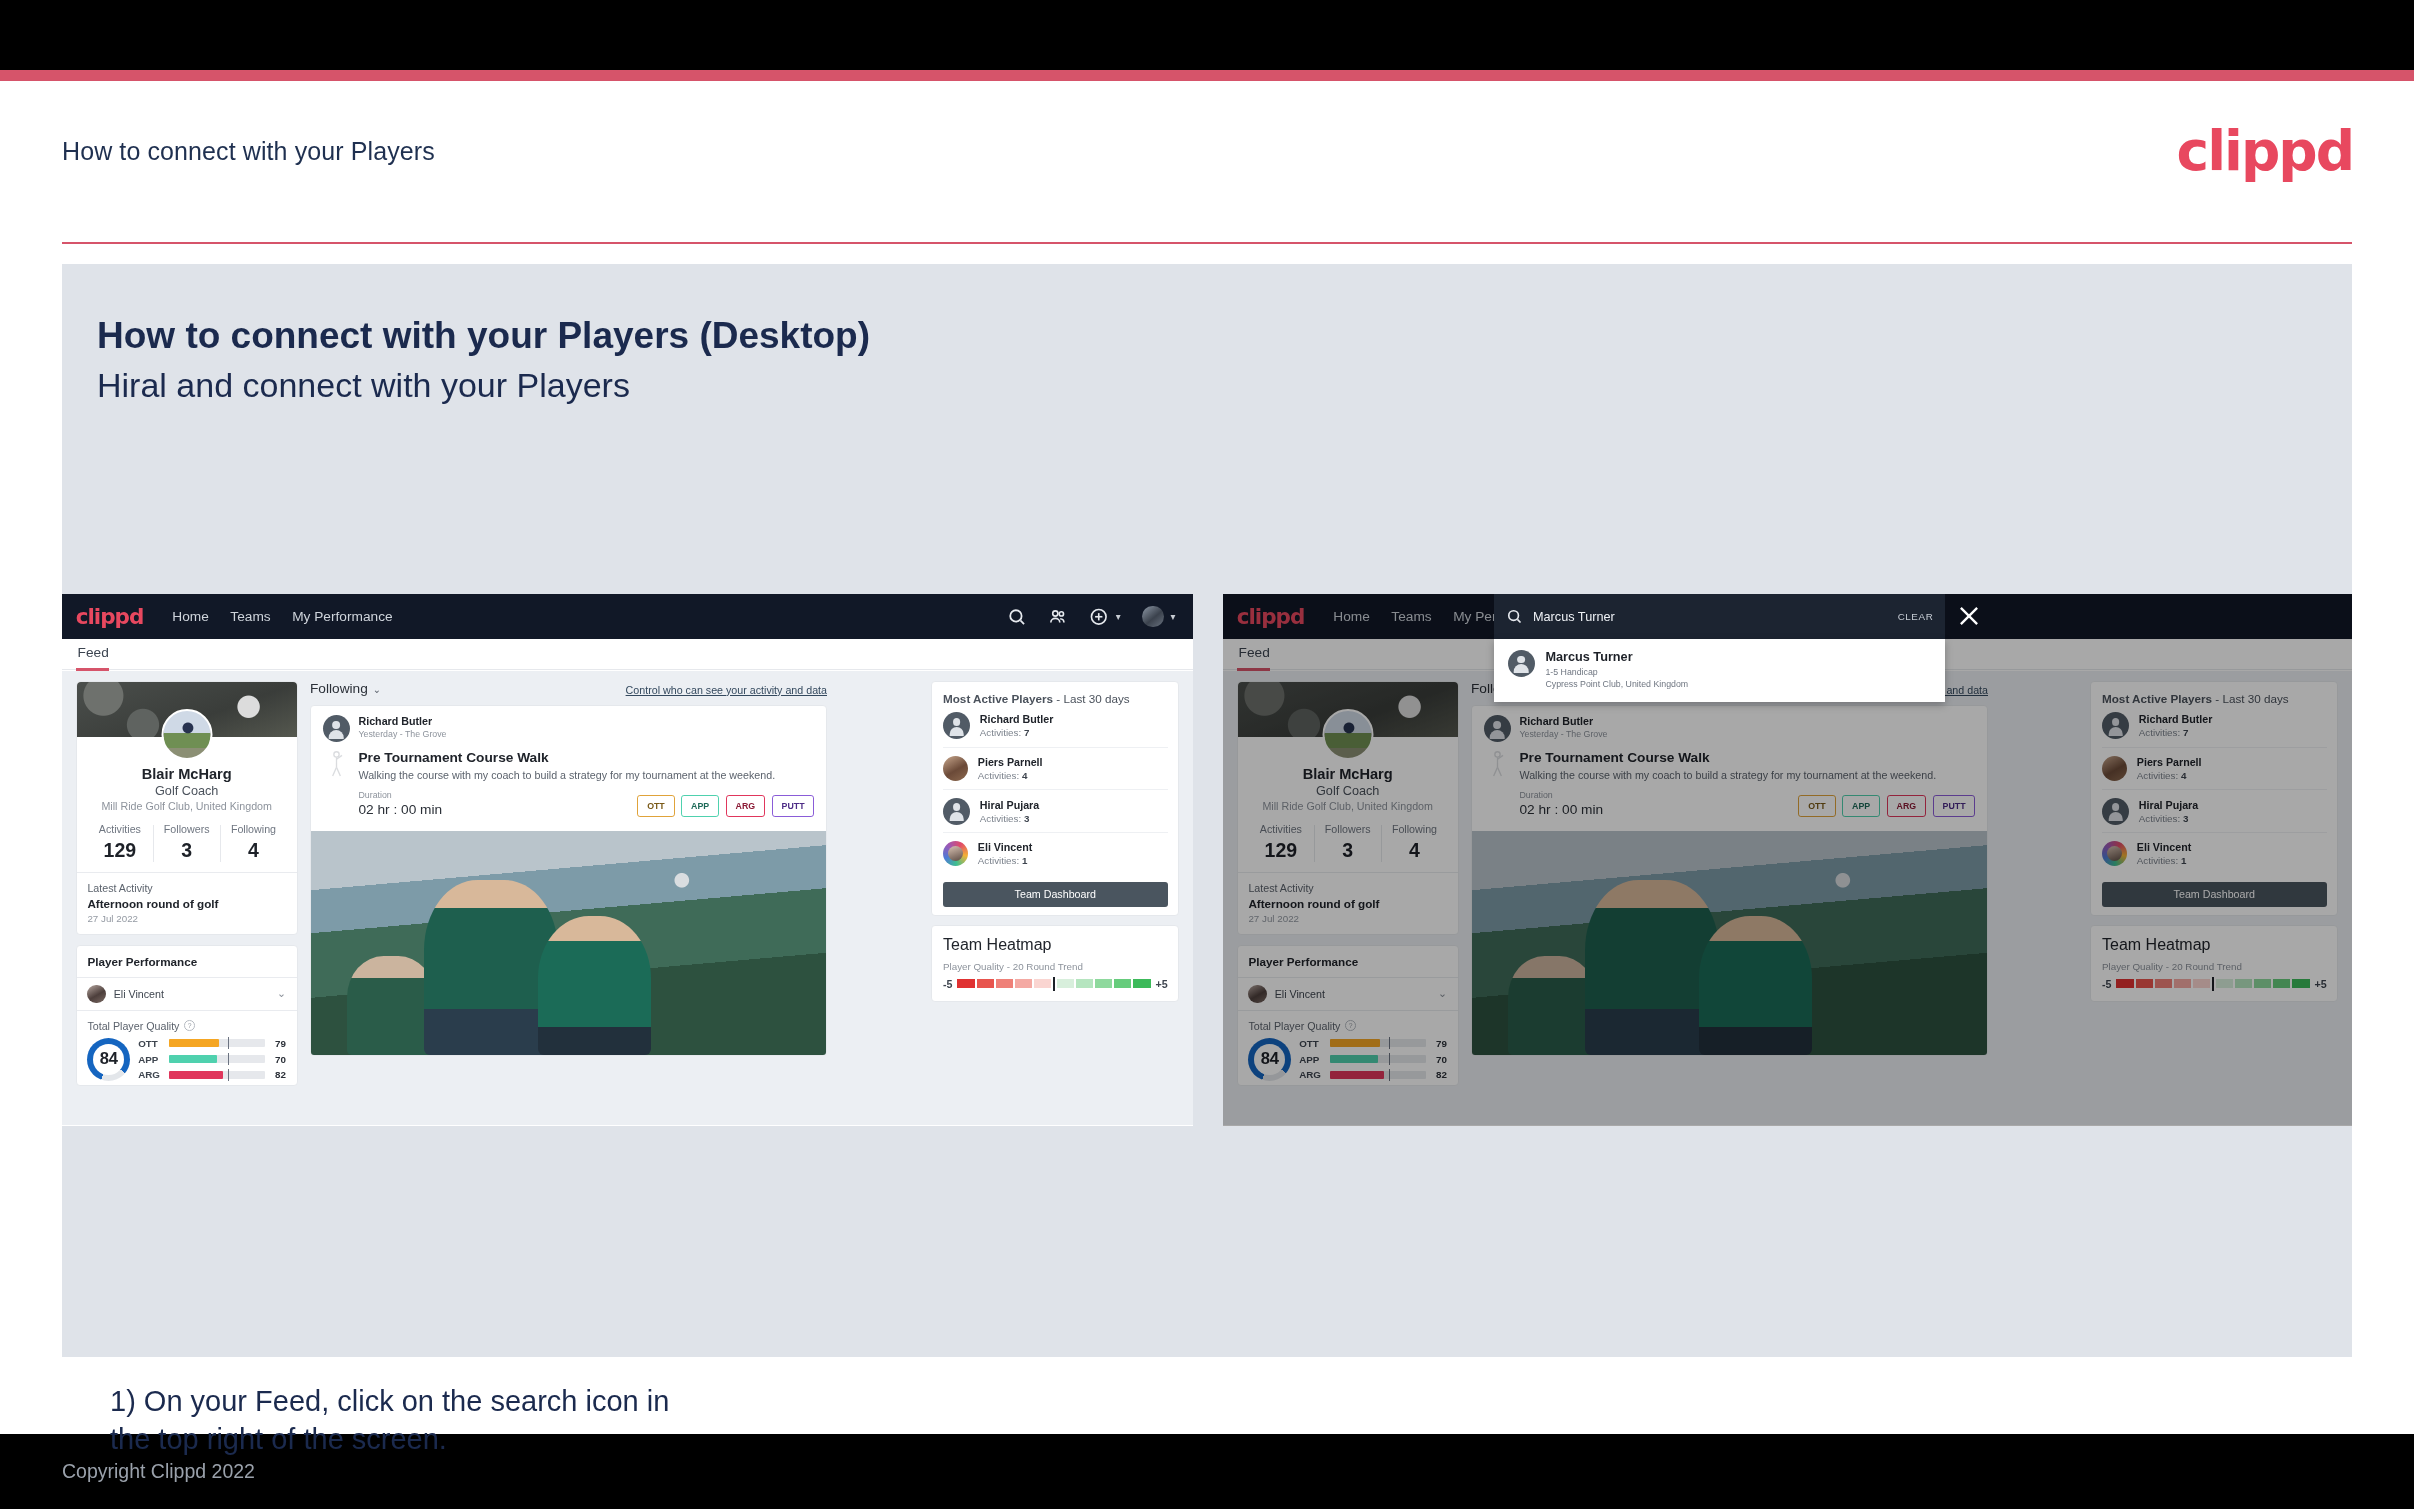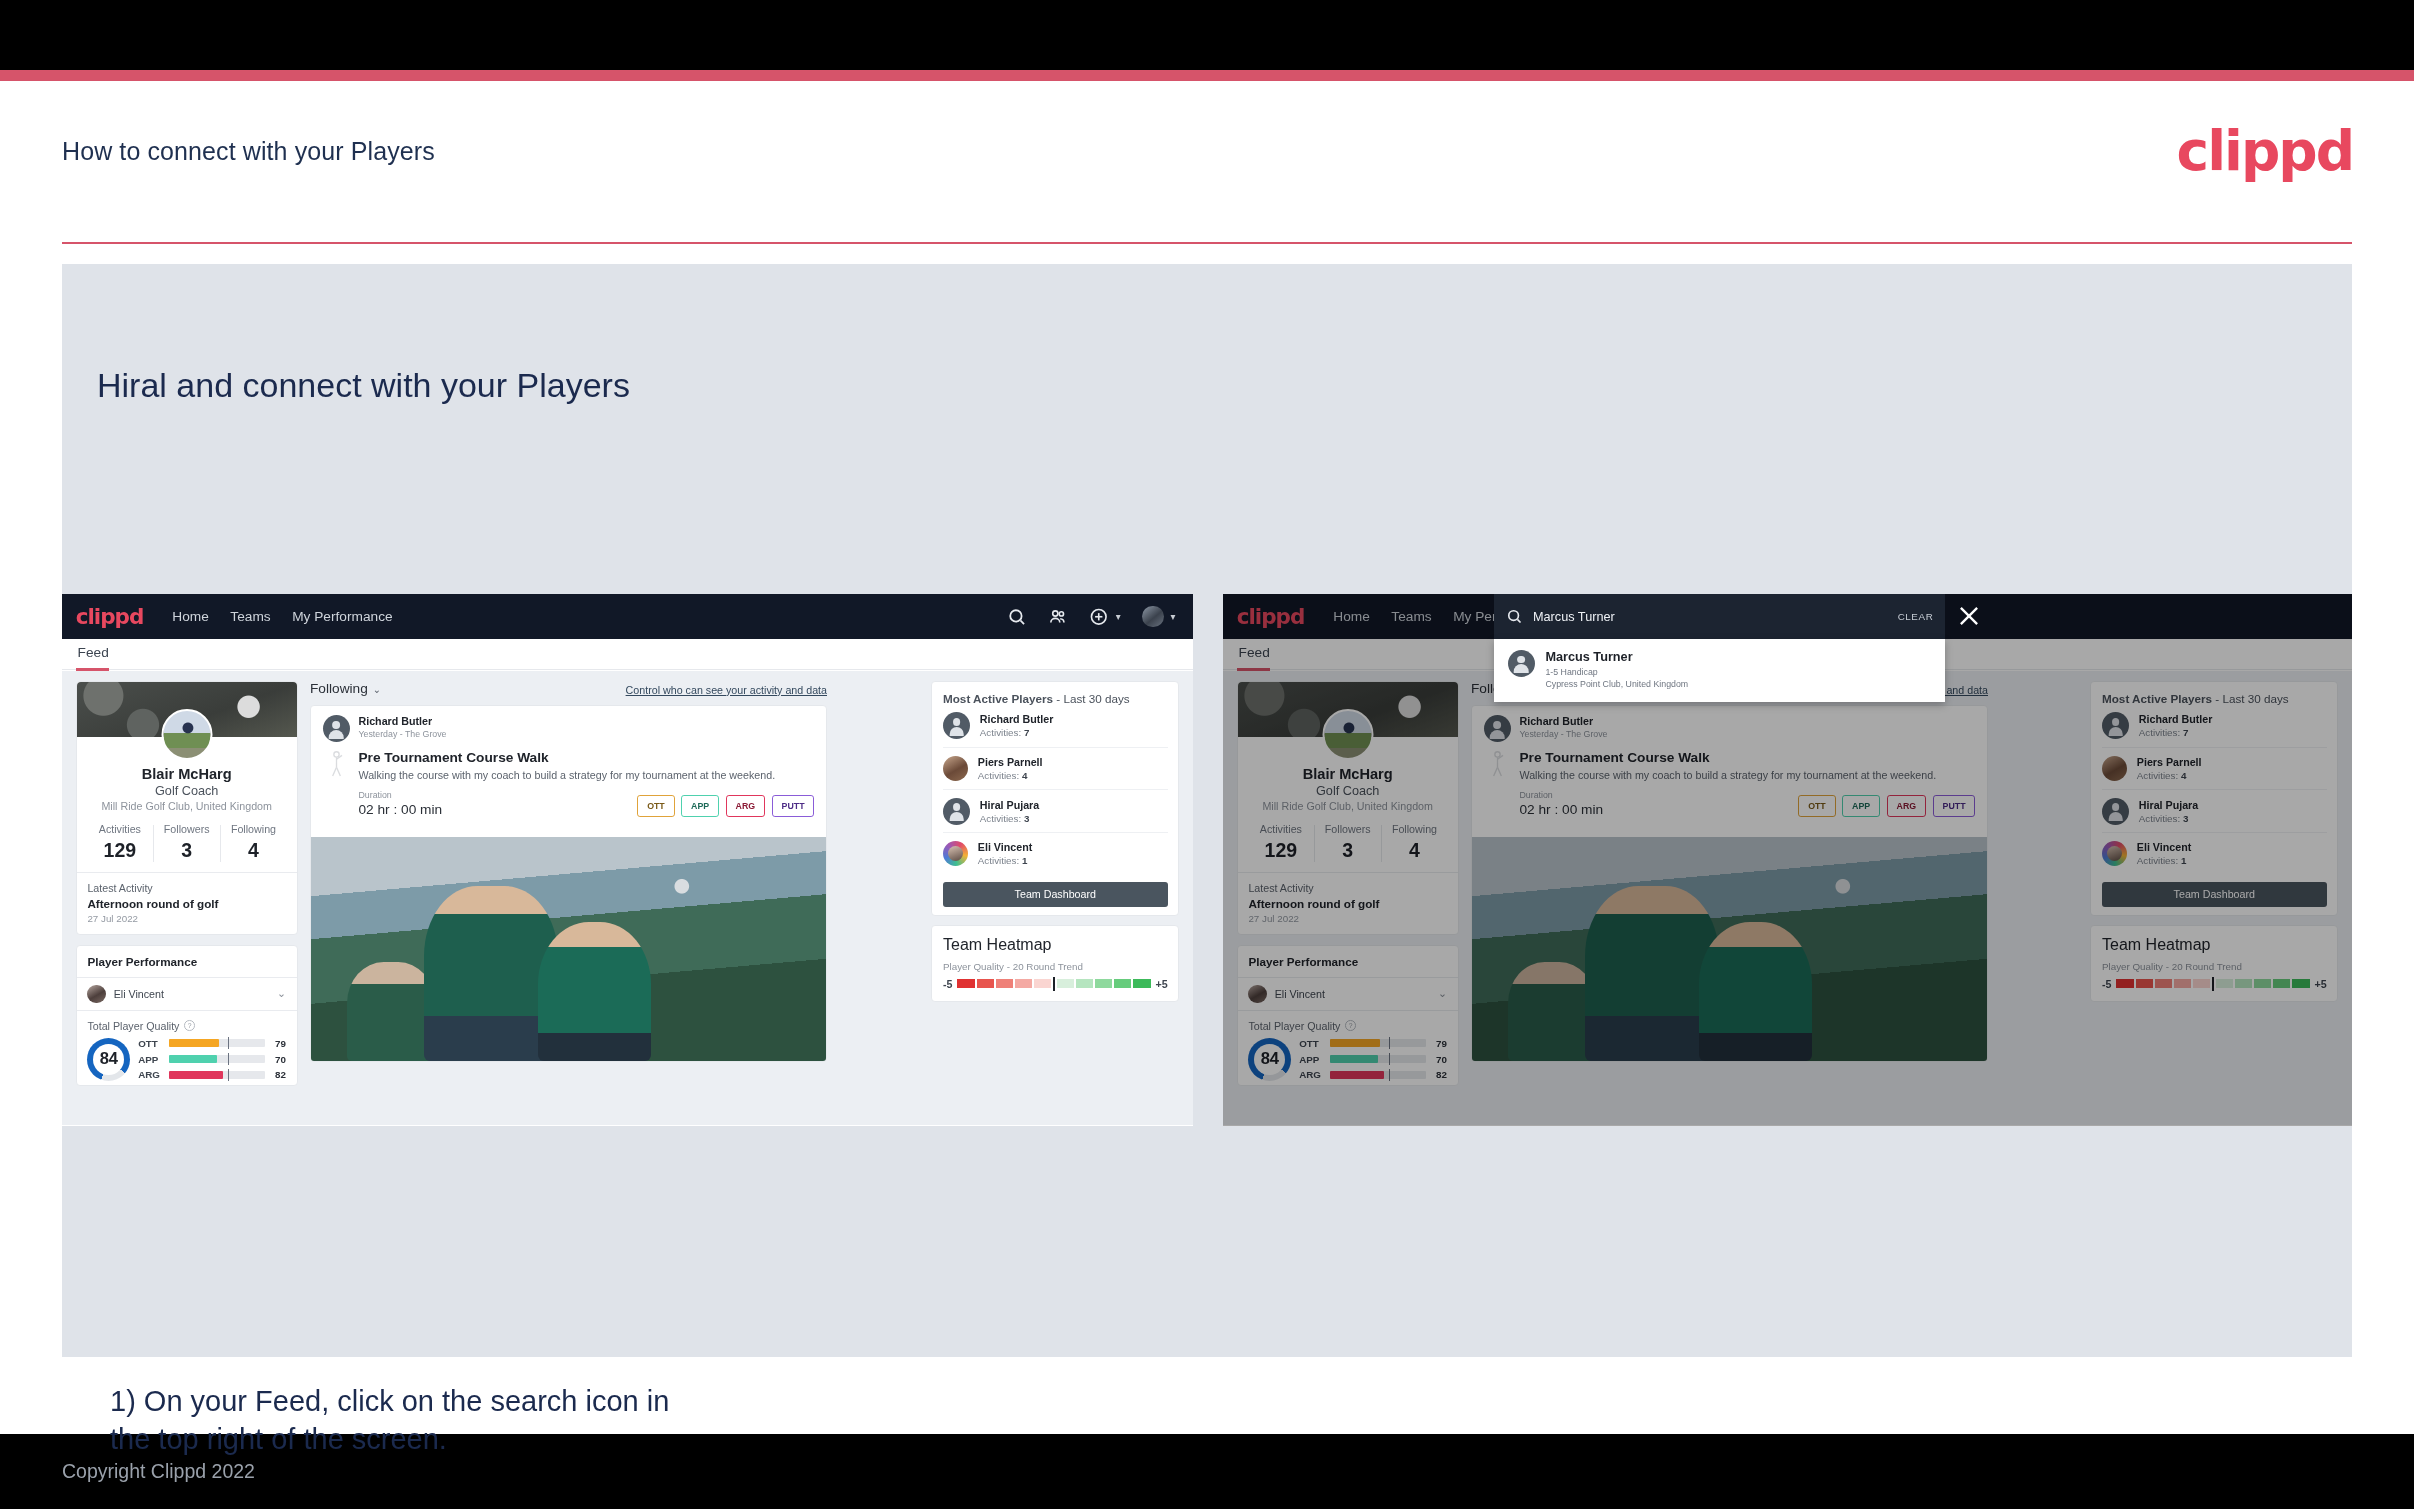--- a/index.html
+++ b/index.html
@@ -182,21 +182,21 @@
     content:""; position:absolute; left:50%; top:14.6px; transform:translateX(-50%);
     width:14.6px; height:8.8px; border-radius:7.8px 7.8px 0 0; background:#dfe3e8;
   }
   .post-au { font-size:10.7px; font-weight:bold; color:#20242b; }
   .post-meta { font-size:8.8px; color:#8d939c; margin-top:2px; }
   .post-main { display:flex; gap:8.8px; padding:3.9px 11.7px 0; }
   .golf-ico { width:27px; height:33px; flex:none; opacity:.32; }
   .golf-ico svg { width:100%; height:100%; }
   .post-title { font-size:13.7px; font-weight:bold; color:#20242b; }
   .post-desc { font-size:10.7px; color:#5c636d; margin-top:3.9px; }
-  .dur-row { display:flex; align-items:flex-end; margin-top:8.8px; padding-bottom:20px; }
+  .dur-row { display:flex; align-items:flex-end; margin-top:8.8px; padding-bottom:14px; }
   .dur-l { font-size:8.8px; color:#8d939c; }
   .dur-v { font-size:13.7px; color:#2b3038; margin-top:2px; }
   .chips { margin-left:auto; display:flex; gap:6.8px; }
   .chip { font-size:8.8px; font-weight:bold; padding:4.9px 8.8px; border-radius:2.9px;
           border:1px solid; background:#fff; }
   .photo {
     height:224px;
     background:
       radial-gradient(circle at 72% 22%, #d9dde0 0 6.8px, transparent 7.8px),
       linear-gradient(175deg,#b9c4cb 0 22%, #7d9ba8 22% 38%, #3f6b58 38% 62%, #2d513f 62%);
@@ -283,20 +283,21 @@
   <div class="bar-accent"></div>
   <div class="bar-bottom-black"></div>
 
   <div class="slide">
 
     <div class="slide-header-title">How to connect with your Players</div>
     <div class="brand-logo">clippd</div>
     <div class="header-rule"></div>
 
     <div class="panel">
+      <div class="panel-title">How to connect with your Players (Desktop)</div>
       <div class="panel-sub">Hiral and connect with your Players</div>
 
       <div class="caption cap1">1) On your Feed, click on the search icon in the top right of the screen.</div>
     </div>
 
     <div class="footer-copy">Copyright Clippd 2022</div>
 
     <div class="shot shot-a">
 
       <div class="app-nav">

